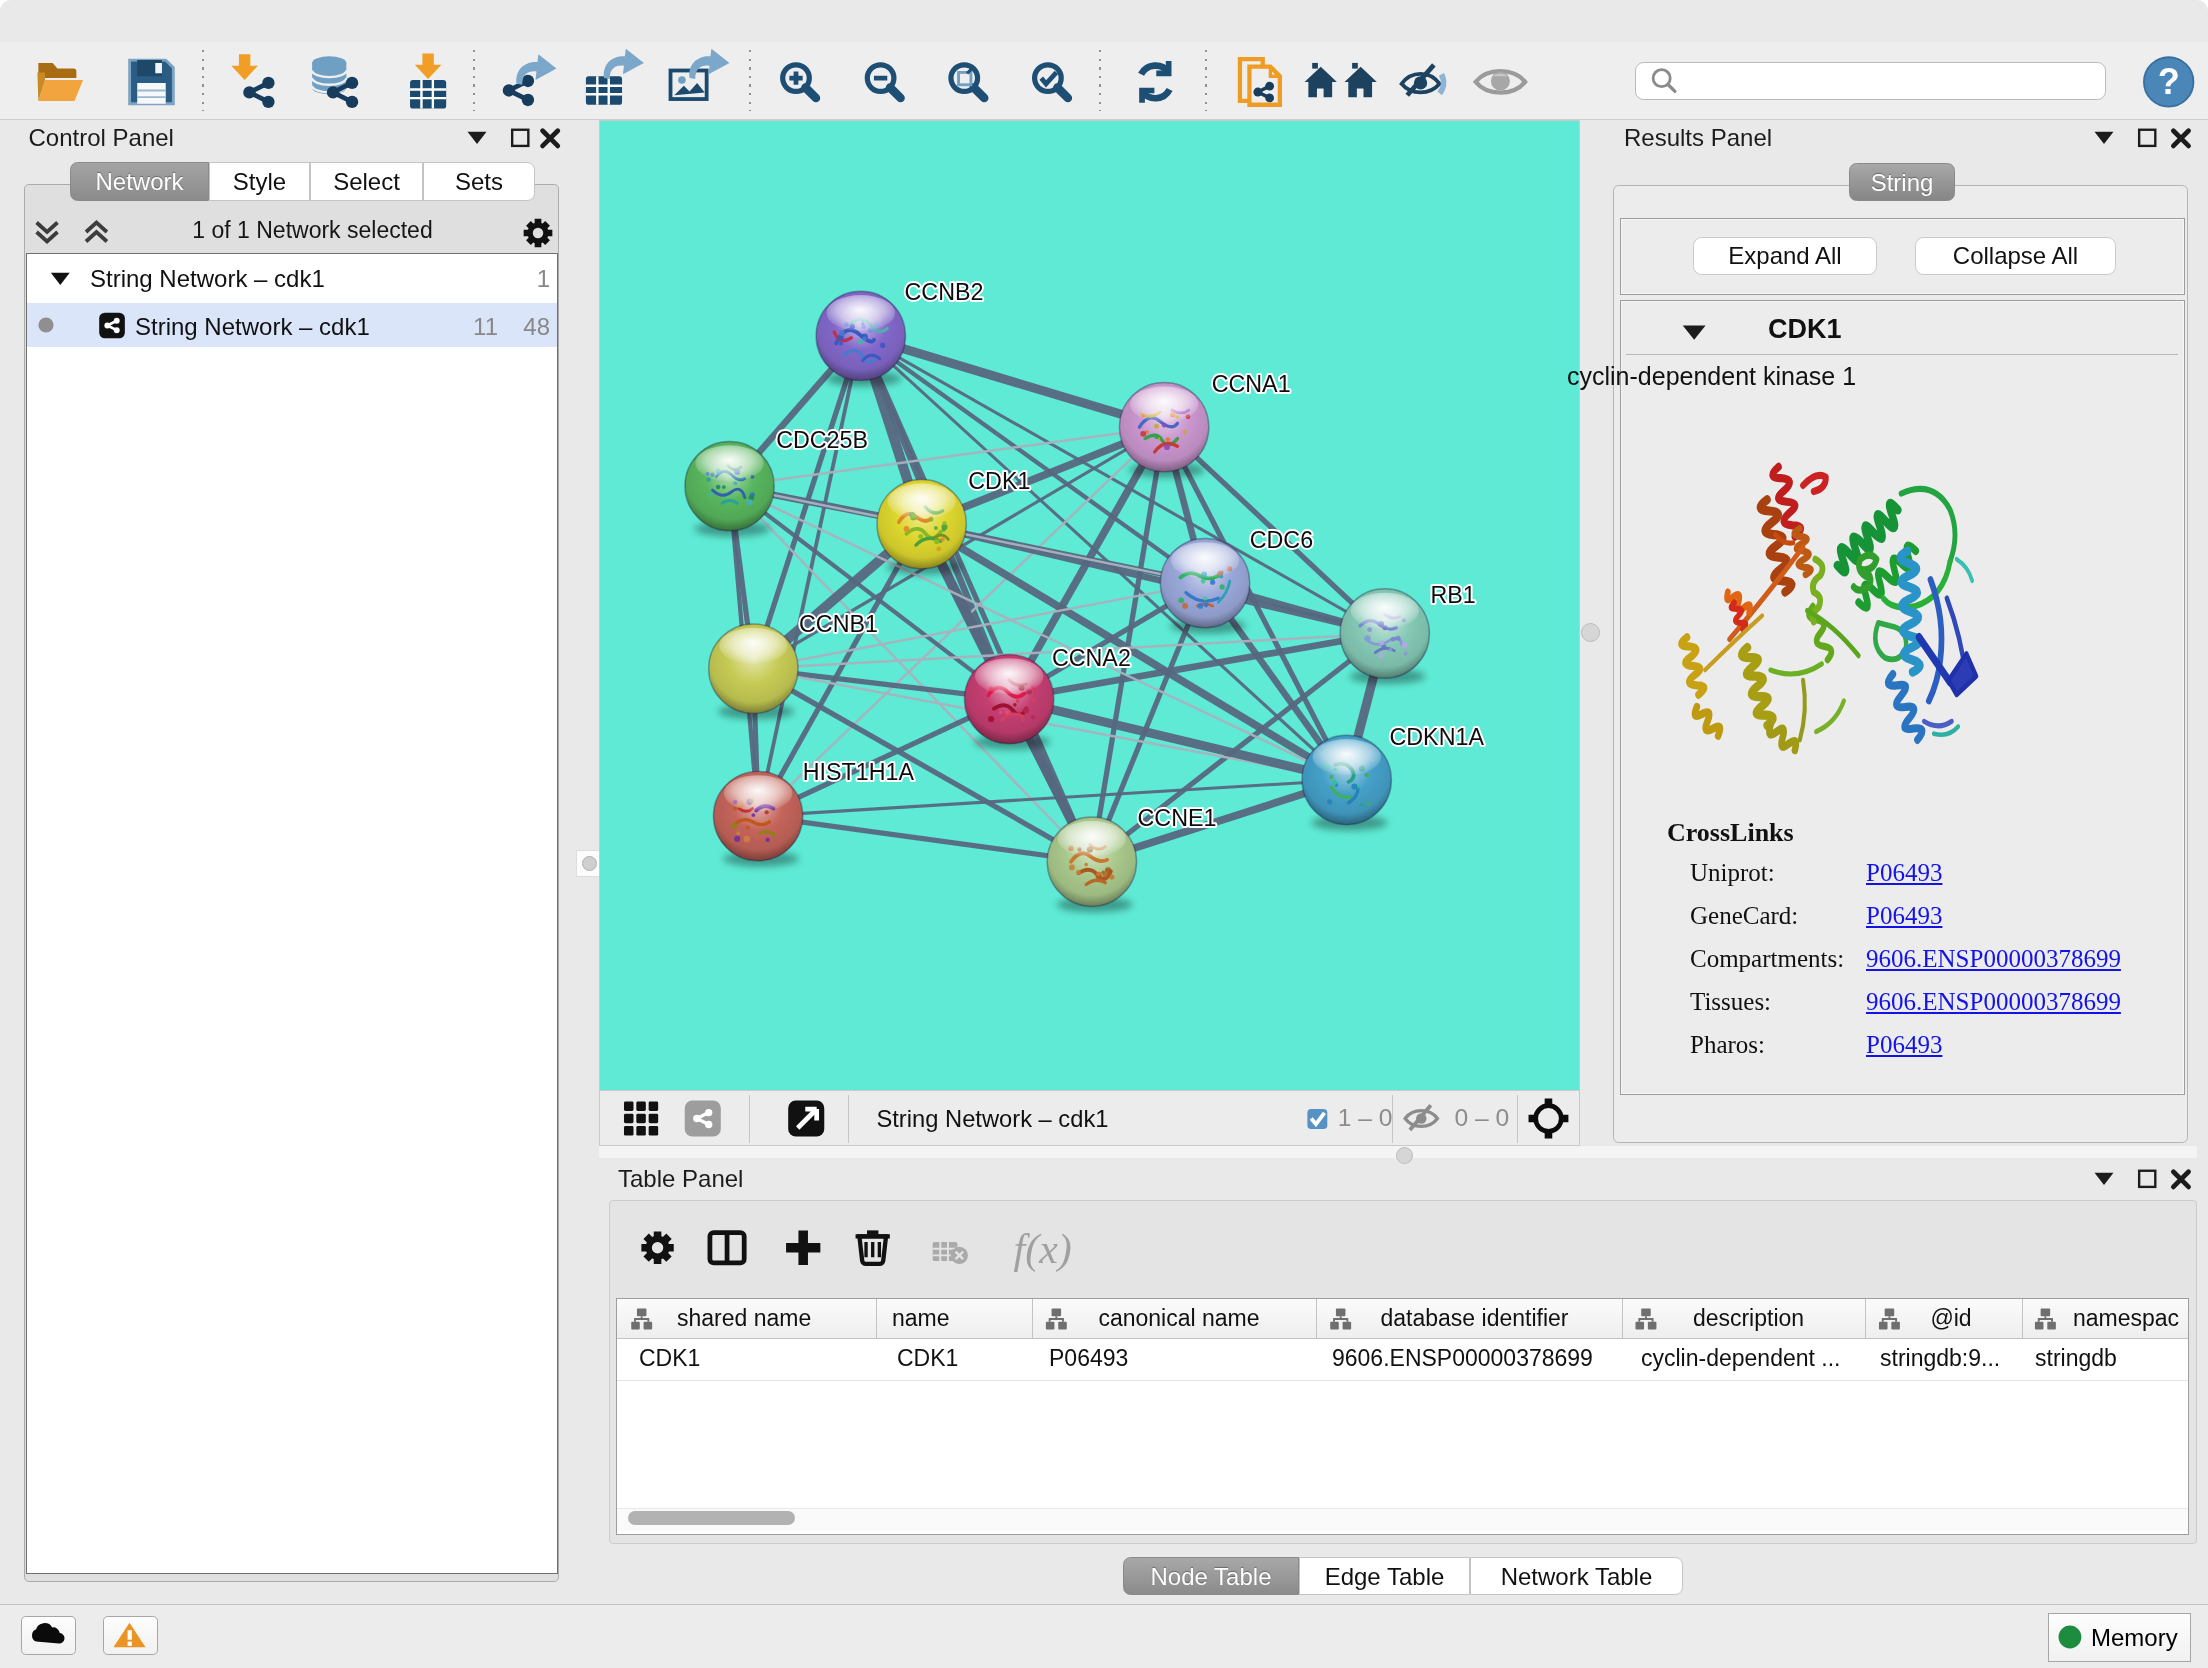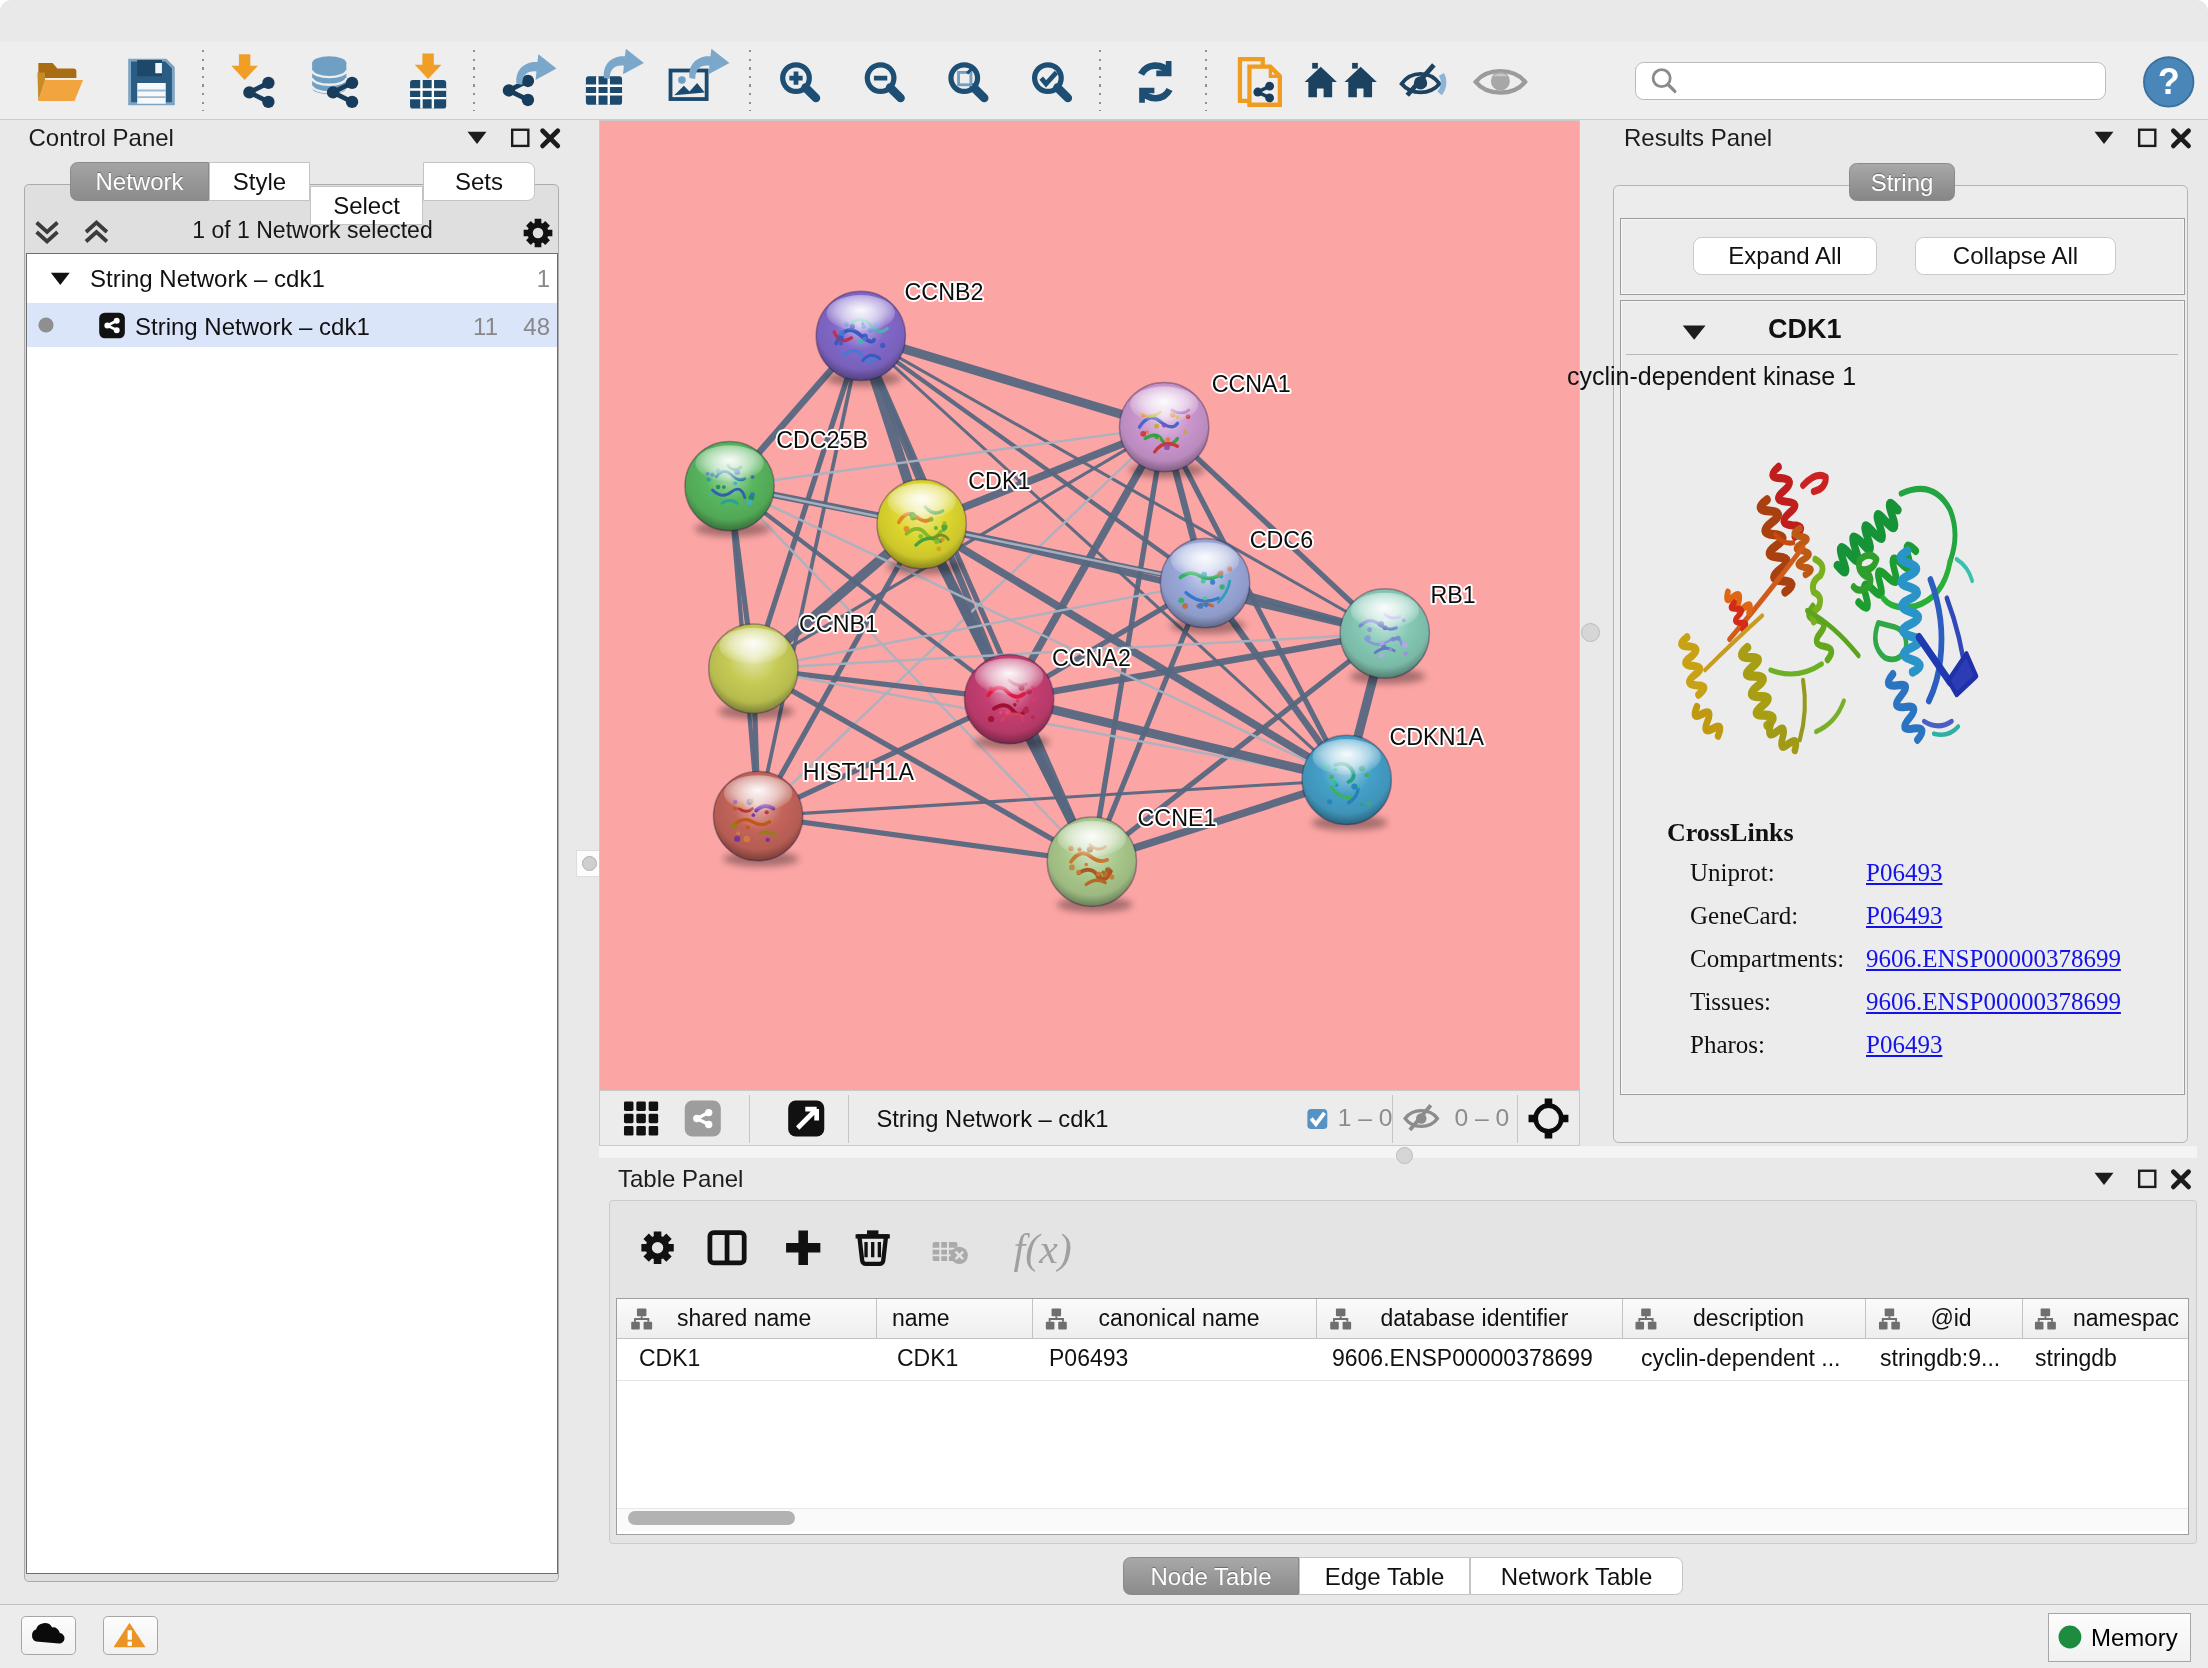--- a/index.html
+++ b/index.html
@@ -222,21 +222,21 @@
 
   <div class="abs phdr" style="left:28.5px;top:124px;">Control Panel</div>
   <svg class="abs" width="575" height="28.5" viewBox="0 0 605 30" style="left:0px;top:125px;">
     <path d="M492,7 l20,0 -10,13 z" fill="#1c1c1c"></path>
     <rect x="539" y="5" width="17" height="17" fill="none" stroke="#1c1c1c" stroke-width="2.5"></rect>
     <path d="M571,6 l16,16 m0,-16 l-16,16" stroke="#1c1c1c" stroke-width="5" stroke-linecap="round"></path>
   </svg>
   <div id="cp-sub" class="abs"></div>
   <div class="tab tabsel abs" style="left:70px;width:139px;border-radius:7.6px 0 0 7.6px;">Network</div>
   <div class="tab abs" style="left:209px;width:101px;">Style</div>
-  <div class="tab abs" style="left:310px;width:113px;margin-top:24px;">Select</div>
+  <div class="tab abs" style="left:310px;width:113px;">Select</div>
   <div class="tab abs" style="left:423px;width:112px;border-radius:0 7.6px 7.6px 0;">Sets</div>
   <svg class="abs" width="114" height="42" viewBox="0 0 120 44" style="left:28.5px;top:211px;">
     <g stroke="#3c3c3c" stroke-width="4" fill="none">
       <path d="M8,12 l11,10 11,-10 M8,22 l11,10 11,-10"></path>
       <path d="M60,22 l11,-10 11,10 M60,32 l11,-10 11,10"></path>
     </g>
   </svg>
   <div class="abs" style="left:26px;top:217px;width:557px;text-align:center;font-size:23px;color:#161616;margin-left:8px;">1 of 1 Network selected</div>
   <svg class="abs" width="44" height="44" viewBox="0 0 46 46" style="left:516px;top:211px;">
     <g fill="#111111">
@@ -265,21 +265,21 @@
       </g>
     </svg>
     <div class="abs" style="left:108px;top:59px;font-size:24px;color:#111;">String Network – cdk1</div>
     <div class="abs" style="left:0px;top:59px;width:471px;text-align:right;font-size:24px;color:#888;">11</div>
     <div class="abs" style="left:0px;top:59px;width:523px;text-align:right;font-size:24px;color:#888;">48</div>
   </div>
 
   <div class="abs" style="left:576px;top:850px;width:25px;height:25px;background:#fcfcfc;border:1px solid #dddddd;"></div>
   <div class="abs" style="left:582px;top:856px;width:13.3px;height:13.3px;border-radius:50%;background:#cfcfcf;border:1px solid #b0b0b0;"></div>
 
-  <div class="abs" id="netview" style="left:599px;top:120px;width:981px;height:970px;background:#fca5a5;border-left:1px solid #c9c9c9;border-top:1px solid #c9c9c9;border-right:1px solid #c9c9c9;box-sizing:border-box;">
+  <div class="abs" id="netview" style="left:599px;top:120px;width:981px;height:970px;background:#5eead4;border-left:1px solid #c9c9c9;border-top:1px solid #c9c9c9;border-right:1px solid #c9c9c9;box-sizing:border-box;">
   <svg width="979" height="968" viewBox="0 0 1029 1018">
     <defs>
       <filter id="blur1" x="-60%" y="-60%" width="220%" height="220%">
             <feGaussianBlur stdDeviation="4"></feGaussianBlur>
           </filter>
       <radialGradient id="gloss" cx="0.5" cy="0.42" r="0.62">
         <stop offset="0" stop-color="#ffffff" stop-opacity="0.95"></stop>
         <stop offset="0.55" stop-color="#ffffff" stop-opacity="0.55"></stop>
         <stop offset="1" stop-color="#ffffff" stop-opacity="0"></stop>
       </radialGradient>

